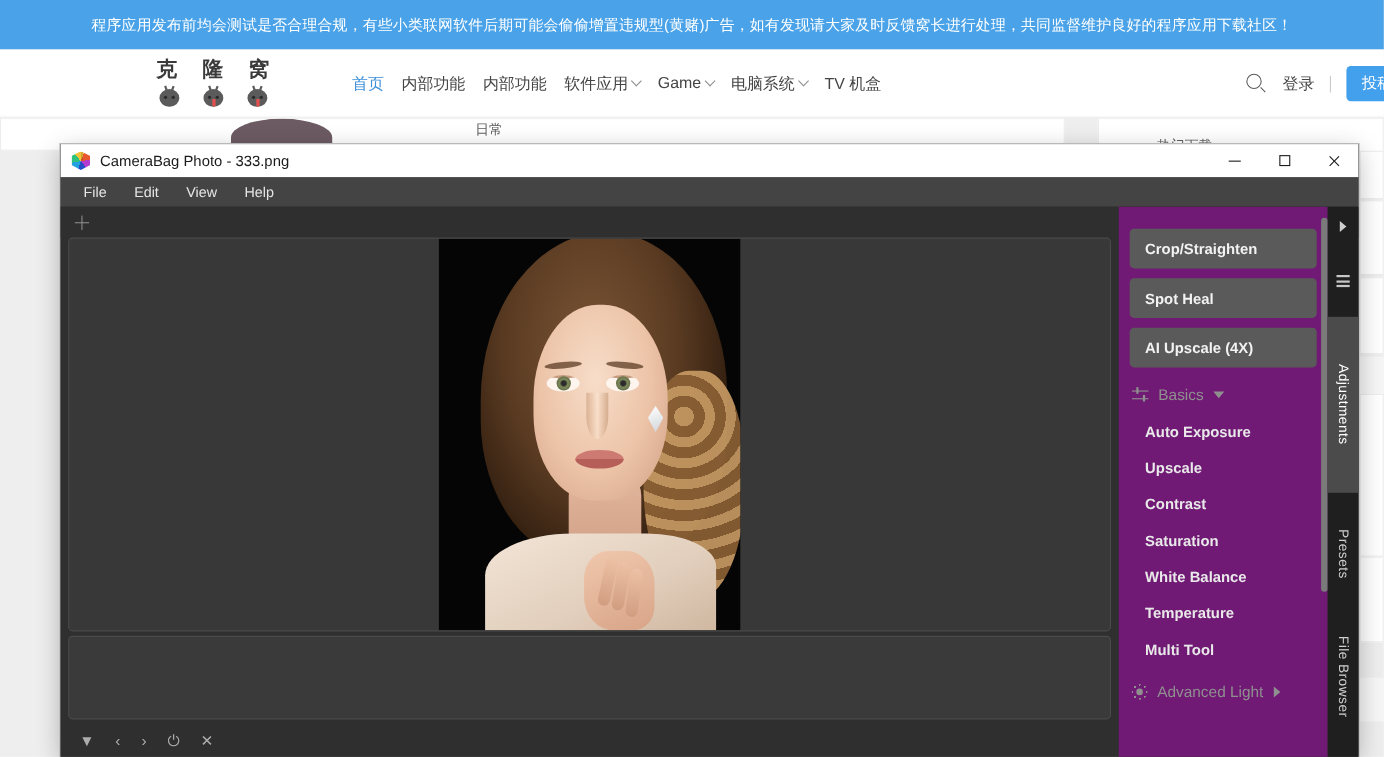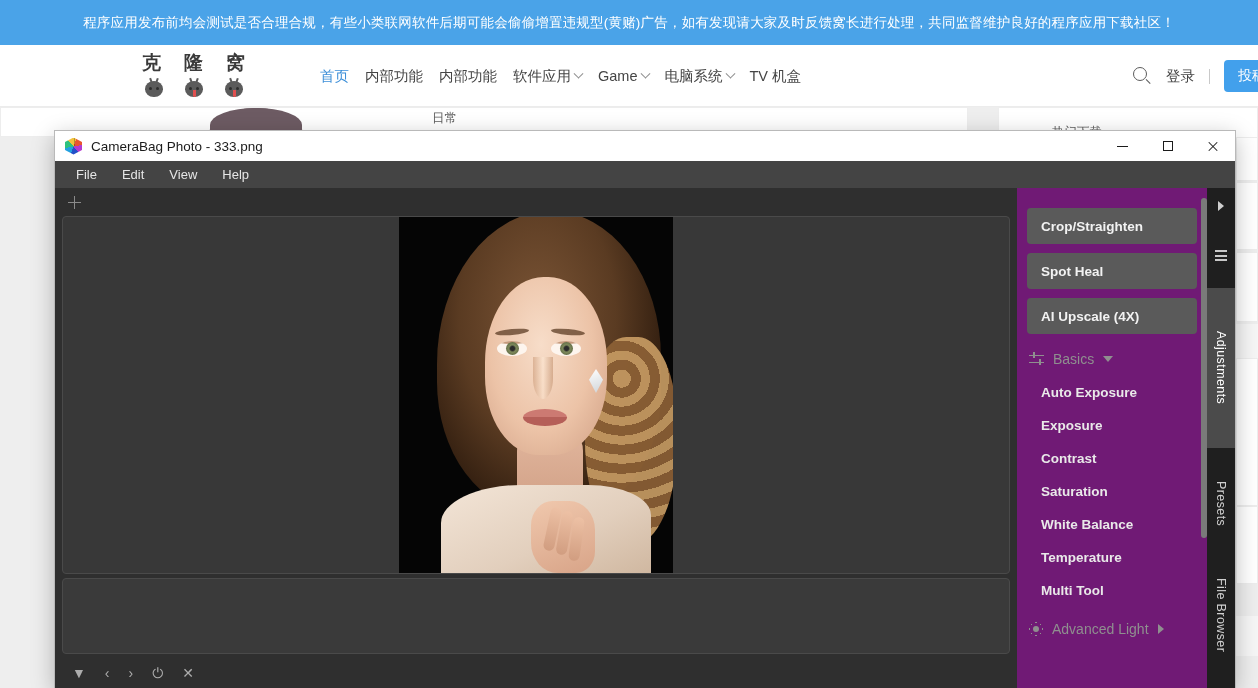--- a/index.html
+++ b/index.html
@@ -509,21 +509,21 @@
           <span></span>
             <span></span>
             <i></i>
             <i></i>
         </span>
         <span>Basics</span>
         <span class="tri-down"></span>
       </div>
 
       <div class="adj-item">Auto Exposure</div>
-      <div class="adj-item">Exposure</div>
+      <div class="adj-item">Upscale</div>
       <div class="adj-item">Contrast</div>
       <div class="adj-item">Saturation</div>
       <div class="adj-item">White Balance</div>
       <div class="adj-item">Temperature</div>
       <div class="adj-item">Multi Tool</div>
 
       <div class="group-head" style="margin-top:14px;">
         <span class="sun-ico"></span>
         <span>Advanced Light</span>
         <span class="tri-right"></span>

